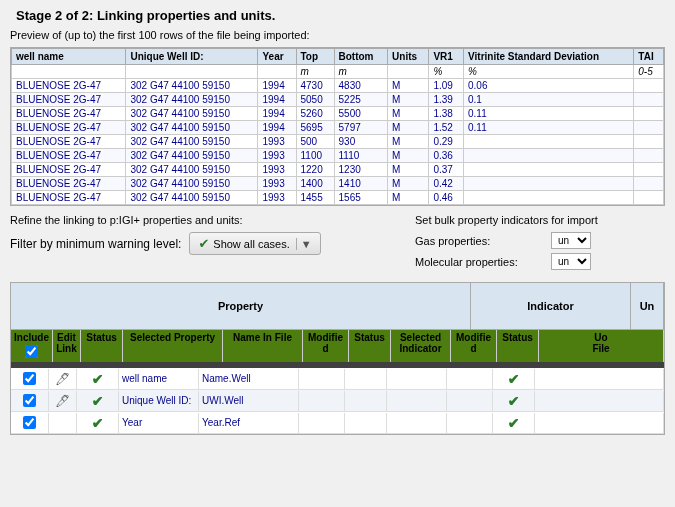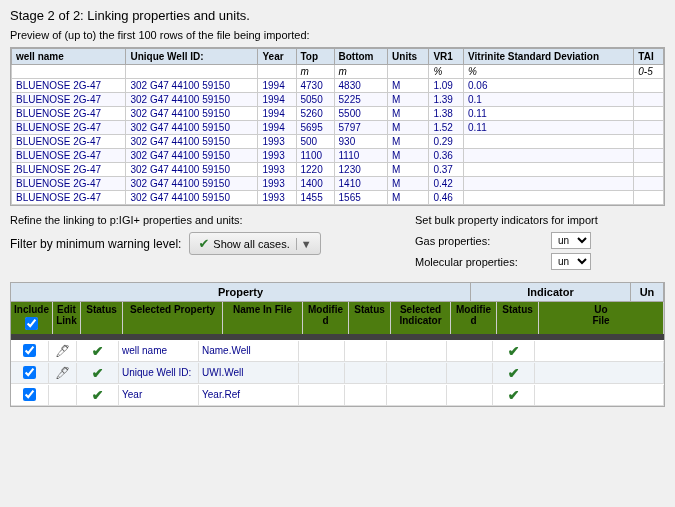--- a/index.html
+++ b/index.html
@@ -11,23 +11,24 @@
       height: 507px;
       overflow: hidden;
     }
     .main-container {
       background: #f0f0f0;
       padding: 8px 10px;
       width: 675px;
     }
     .title {
       font-size: 13px;
-      font-weight: normal;
+      font-weight: bold;
       margin-bottom: 6px;
       color: #000;
+      margin-left: 6px;
     }
     .subtitle {
       font-size: 11px;
       color: #000;
       margin-bottom: 6px;
     }
     .table-container {
       border: 1px solid #aaa;
       overflow-x: auto;
       overflow-y: auto;
@@ -143,21 +144,21 @@
     }
     .bottom-header-row {
       display: flex;
       background: #d8e4f0;
       border-bottom: 1px solid #aaa;
     }
     .bottom-section-header {
       text-align: center;
       font-weight: bold;
       font-size: 11px;
-      padding: 3px 6px;
+      padding: 17px 6px;
       border-right: 1px solid #aaa;
     }
     .property-section { flex: 0 0 460px; border-right: 1px solid #aaa; }
     .indicator-section { flex: 0 0 160px; border-right: 1px solid #aaa; }
     .units-section { flex: 1; }
     .bottom-col-row {
       display: flex;
       border-bottom: 6px solid #404040;
       background: #4d7c0f;
     }

